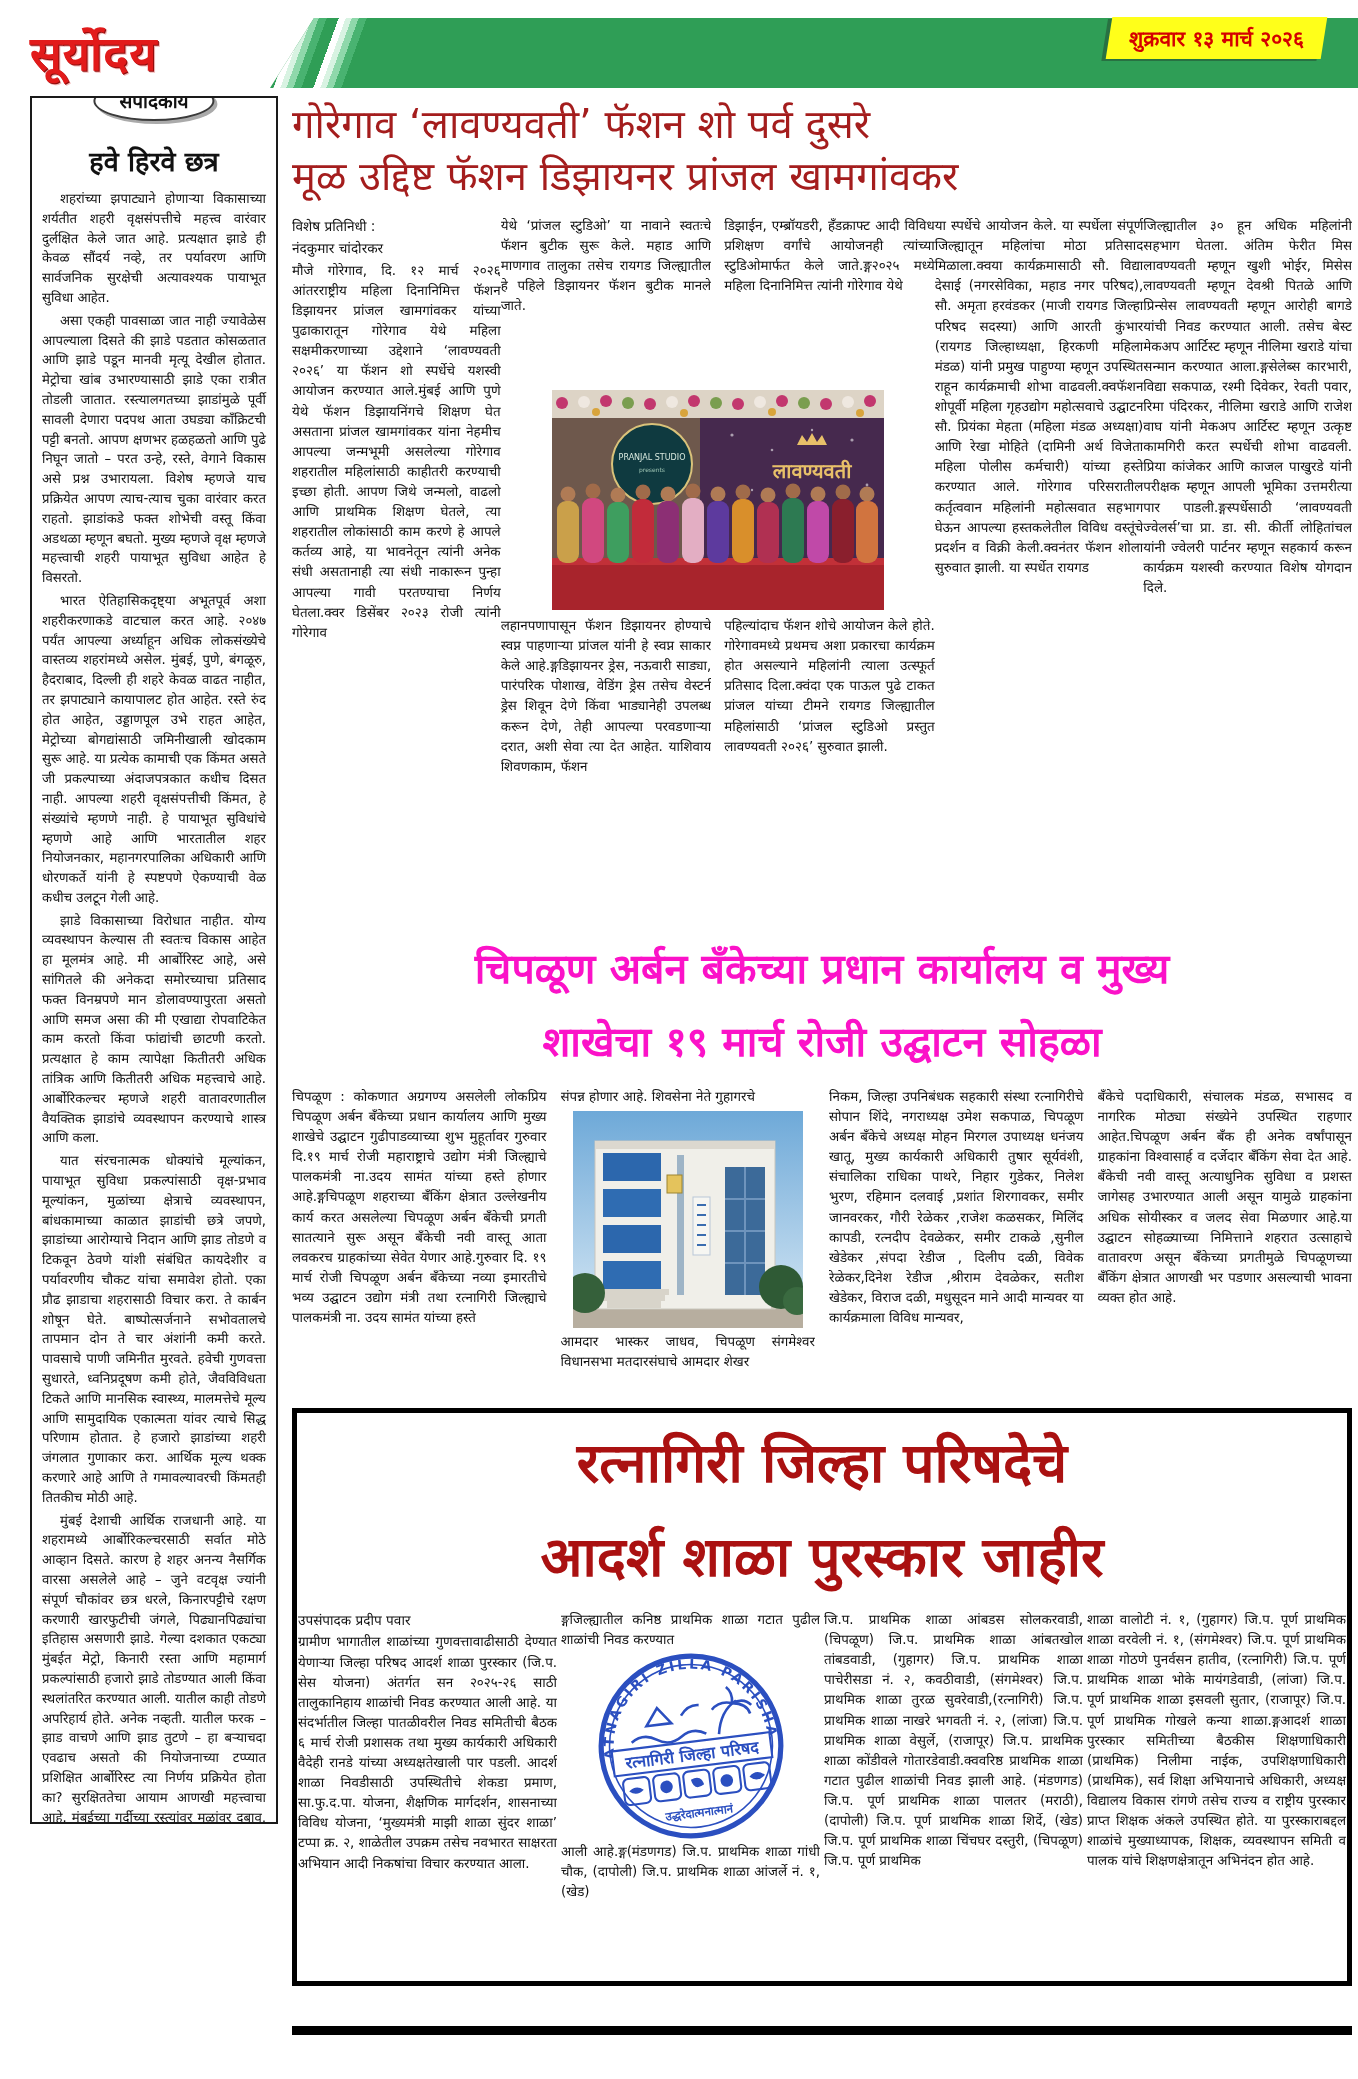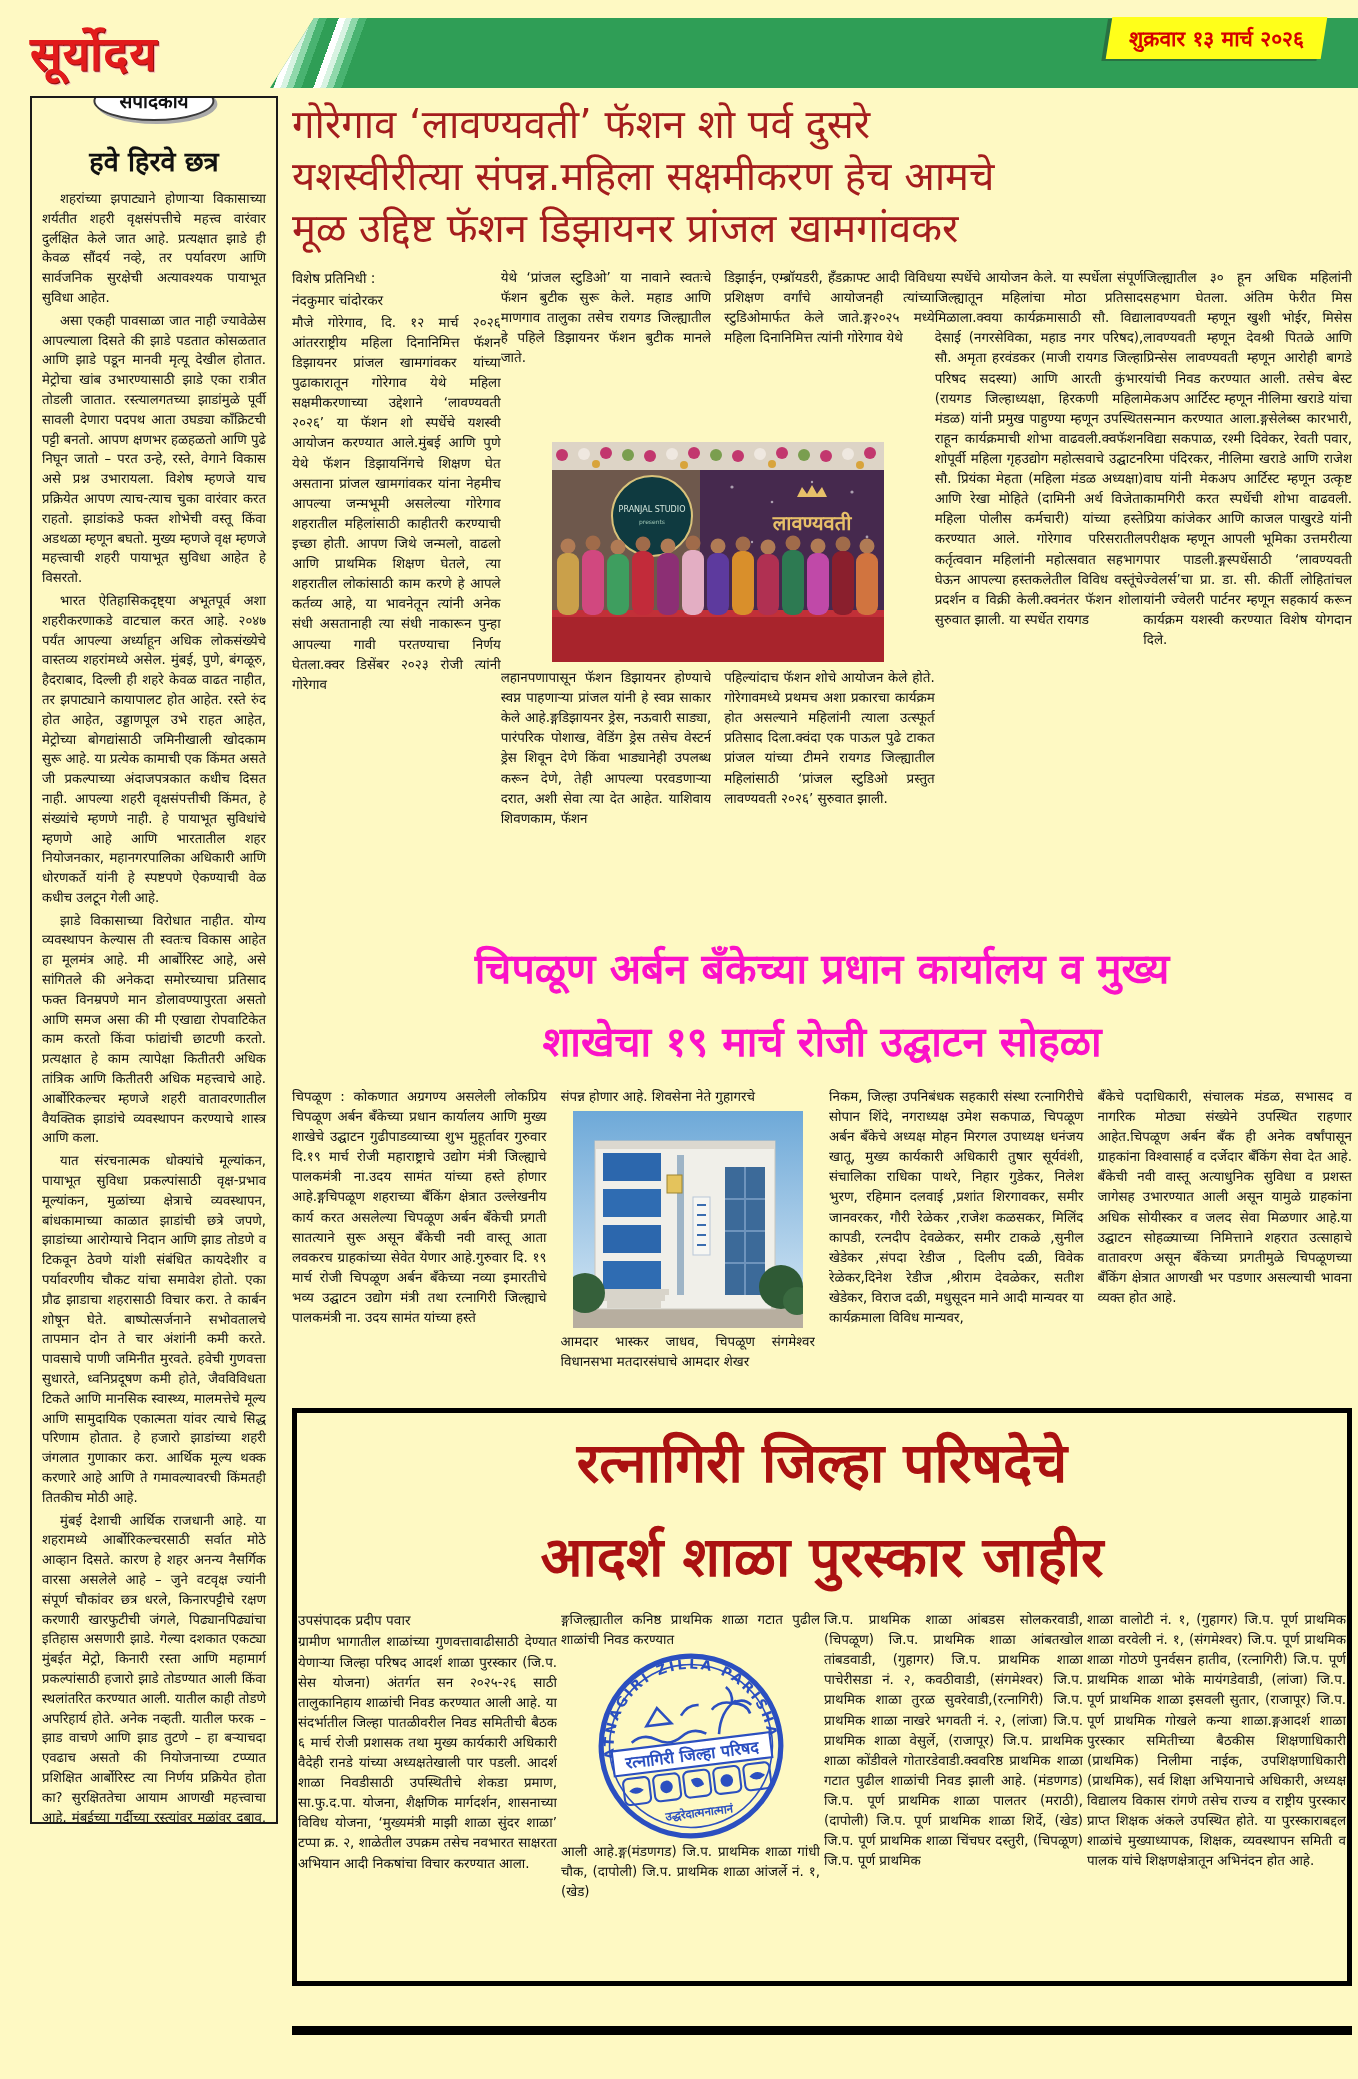--- a/index.html
+++ b/index.html
@@ -1,17 +1,17 @@
 <!DOCTYPE html>
 <html style="--logo-red: #e21b1b; --banner-green: #2f9e56; --date-yellow: #ffff1a; --date-red: #d40000; --headline-maroon: #a41d1d; --headline-magenta: #fb12c8; --headline-dark-red: #aa1111; --seal-blue: #2b4fc0;"><head>
 <meta charset="utf-8">
 <title>Suryoday</title>
 <style>
   html,body{margin:0;padding:0;background:#9a9a9a;}
-  .page{position:relative;width:1358px;height:2079px;background:#fef9c3;overflow:hidden;
+  .page{position:relative;width:1358px;height:2079px;background:#ffffff;overflow:hidden;
         font-family:"DejaVu Sans",sans-serif;color:#111;}
   
   .masthead-logo{position:absolute;left:30px;top:20px;font-size:47px;font-weight:bold;
         color:var(--logo-red,#e21b1b);text-shadow:1px 1px 0 #8d0e0e,2px 2px 0 #f3bcbc;letter-spacing:1px;}
   .banner{position:absolute;left:256px;top:18px;width:1102px;height:70px;
         background:var(--banner-green,#2f9e56);clip-path:polygon(58px 0,100% 0,100% 100%,14px 100%);}
   .banner-stripes{position:absolute;left:30px;top:0;width:74px;height:100%;transform:skewX(-20deg);
         background:repeating-linear-gradient(90deg,#ffffff 0 7px,#d8f3e2 7px 13px,#8fd8ab 13px 20px,#49b371 20px 28px,var(--banner-green,#2f9e56) 28px 40px);}
   .datebox{position:absolute;right:34px;top:17px;background:var(--date-yellow,#ffff1a);
         padding:7px 20px;transform:skewX(-9deg);box-shadow:-4px 2px 0 rgba(30,30,30,.35);}
@@ -71,21 +71,20 @@
     <p>भारत ऐतिहासिकदृष्ट्या अभूतपूर्व अशा शहरीकरणाकडे वाटचाल करत आहे. २०४७ पर्यंत आपल्या अर्ध्याहून अधिक लोकसंख्येचे वास्तव्य शहरांमध्ये असेल. मुंबई, पुणे, बंगळूरु, हैदराबाद, दिल्ली ही शहरे केवळ वाढत नाहीत, तर झपाट्याने कायापालट होत आहेत. रस्ते रुंद होत आहेत, उड्डाणपूल उभे राहत आहेत, मेट्रोच्या बोगद्यांसाठी जमिनीखाली खोदकाम सुरू आहे. या प्रत्येक कामाची एक किंमत असते जी प्रकल्पाच्या अंदाजपत्रकात कधीच दिसत नाही. आपल्या शहरी वृक्षसंपत्तीची किंमत, हे संख्यांचे म्हणणे नाही. हे पायाभूत सुविधांचे म्हणणे आहे आणि भारतातील शहर नियोजनकार, महानगरपालिका अधिकारी आणि धोरणकर्ते यांनी हे स्पष्टपणे ऐकण्याची वेळ कधीच उलटून गेली आहे.</p>
     <p>झाडे विकासाच्या विरोधात नाहीत. योग्य व्यवस्थापन केल्यास ती स्वतःच विकास आहेत हा मूलमंत्र आहे. मी आर्बोरिस्ट आहे, असे सांगितले की अनेकदा समोरच्याचा प्रतिसाद फक्त विनम्रपणे मान डोलावण्यापुरता असतो आणि समज असा की मी एखाद्या रोपवाटिकेत काम करतो किंवा फांद्यांची छाटणी करतो. प्रत्यक्षात हे काम त्यापेक्षा कितीतरी अधिक तांत्रिक आणि कितीतरी अधिक महत्त्वाचे आहे. आर्बोरिकल्चर म्हणजे शहरी वातावरणातील वैयक्तिक झाडांचे व्यवस्थापन करण्याचे शास्त्र आणि कला.</p>
     <p>यात संरचनात्मक धोक्यांचे मूल्यांकन, पायाभूत सुविधा प्रकल्पांसाठी वृक्ष-प्रभाव मूल्यांकन, मुळांच्या क्षेत्राचे व्यवस्थापन, बांधकामाच्या काळात झाडांची छत्रे जपणे, झाडांच्या आरोग्याचे निदान आणि झाड तोडणे व टिकवून ठेवणे यांशी संबंधित कायदेशीर व पर्यावरणीय चौकट यांचा समावेश होतो. एका प्रौढ झाडाचा शहरासाठी विचार करा. ते कार्बन शोषून घेते. बाष्पोत्सर्जनाने सभोवतालचे तापमान दोन ते चार अंशांनी कमी करते. पावसाचे पाणी जमिनीत मुरवते. हवेची गुणवत्ता सुधारते, ध्वनिप्रदूषण कमी होते, जैवविविधता टिकते आणि मानसिक स्वास्थ्य, मालमत्तेचे मूल्य आणि सामुदायिक एकात्मता यांवर त्याचे सिद्ध परिणाम होतात. हे हजारो झाडांच्या शहरी जंगलात गुणाकार करा. आर्थिक मूल्य थक्क करणारे आहे आणि ते गमावल्यावरची किंमतही तितकीच मोठी आहे.</p>
     <p>मुंबई देशाची आर्थिक राजधानी आहे. या शहरामध्ये आर्बोरिकल्चरसाठी सर्वात मोठे आव्हान दिसते. कारण हे शहर अनन्य नैसर्गिक वारसा असलेले आहे – जुने वटवृक्ष ज्यांनी संपूर्ण चौकांवर छत्र धरले, किनारपट्टीचे रक्षण करणारी खारफुटीची जंगले, पिढ्यानपिढ्यांचा इतिहास असणारी झाडे. गेल्या दशकात एकट्या मुंबईत मेट्रो, किनारी रस्ता आणि महामार्ग प्रकल्पांसाठी हजारो झाडे तोडण्यात आली किंवा स्थलांतरित करण्यात आली. यातील काही तोडणे अपरिहार्य होते. अनेक नव्हती. यातील फरक – झाड वाचणे आणि झाड तुटणे – हा बऱ्याचदा एवढाच असतो की नियोजनाच्या टप्प्यात प्रशिक्षित आर्बोरिस्ट त्या निर्णय प्रक्रियेत होता का? सुरक्षिततेचा आयाम आणखी महत्त्वाचा आहे. मुंबईच्या गर्दीच्या रस्त्यांवर मुळांवर दबाव, चुकीच्या पद्धतीने छाटणी आणि बांधकामाच्या नुकसानीमुळे झाडे धोकादायक बनतात. संरचनात्मकदृष्ट्या कमकुवत झालेले झाड अप्रशिक्षित डोळ्यांना वर्षानुवर्षे हिरवेगार दिसू शकते आणि एका दिवशी अचानक कोसळते.</p>
     <p>प्रामाणिक आर्बोरिस्टकडून जोखीम मूल्यांकन हे ऐषोआरामाची गोष्ट नाही ती सार्वजनिक सुरक्षा आहे.</p>
   </aside>
 
   <section class="art1">
     <div class="hl">
       <div>गोरेगाव ‘लावण्यवती’ फॅशन शो पर्व दुसरे</div>
-      <div>यशस्वीरीत्या संपन्न.महिला सक्षमीकरण हेच आमचे</div>
       <div>मूळ उद्दिष्ट  फॅशन डिझायनर प्रांजल खामगांवकर</div>
     </div>
     <div class="art1-body">
       <div class="ncol">
         <div class="byline">विशेष प्रतिनिधी :</div>
         <div class="byline">नंदकुमार चांदोरकर</div>
         <span>मौजे गोरेगाव, दि. १२ मार्च २०२६ आंतरराष्ट्रीय महिला दिनानिमित्त फॅशन डिझायनर प्रांजल खामगांवकर यांच्या पुढाकारातून गोरेगाव येथे महिला सक्षमीकरणाच्या उद्देशाने ‘लावण्यवती २०२६’ या फॅशन शो स्पर्धेचे यशस्वी आयोजन करण्यात आले.मुंबई आणि पुणे येथे फॅशन डिझायनिंगचे शिक्षण घेत असताना प्रांजल खामगांवकर यांना नेहमीच आपल्या जन्मभूमी असलेल्या गोरेगाव शहरातील महिलांसाठी काहीतरी करण्याची इच्छा होती. आपण जिथे जन्मलो, वाढलो आणि प्राथमिक शिक्षण घेतले, त्या शहरातील लोकांसाठी काम करणे हे आपले कर्तव्य आहे, या भावनेतून त्यांनी अनेक संधी असतानाही त्या संधी नाकारून पुन्हा आपल्या गावी परतण्याचा निर्णय घेतला.क्वर डिसेंबर २०२३ रोजी त्यांनी गोरेगाव</span>
       </div>
       <div class="mid">
         <div class="midrow top">

